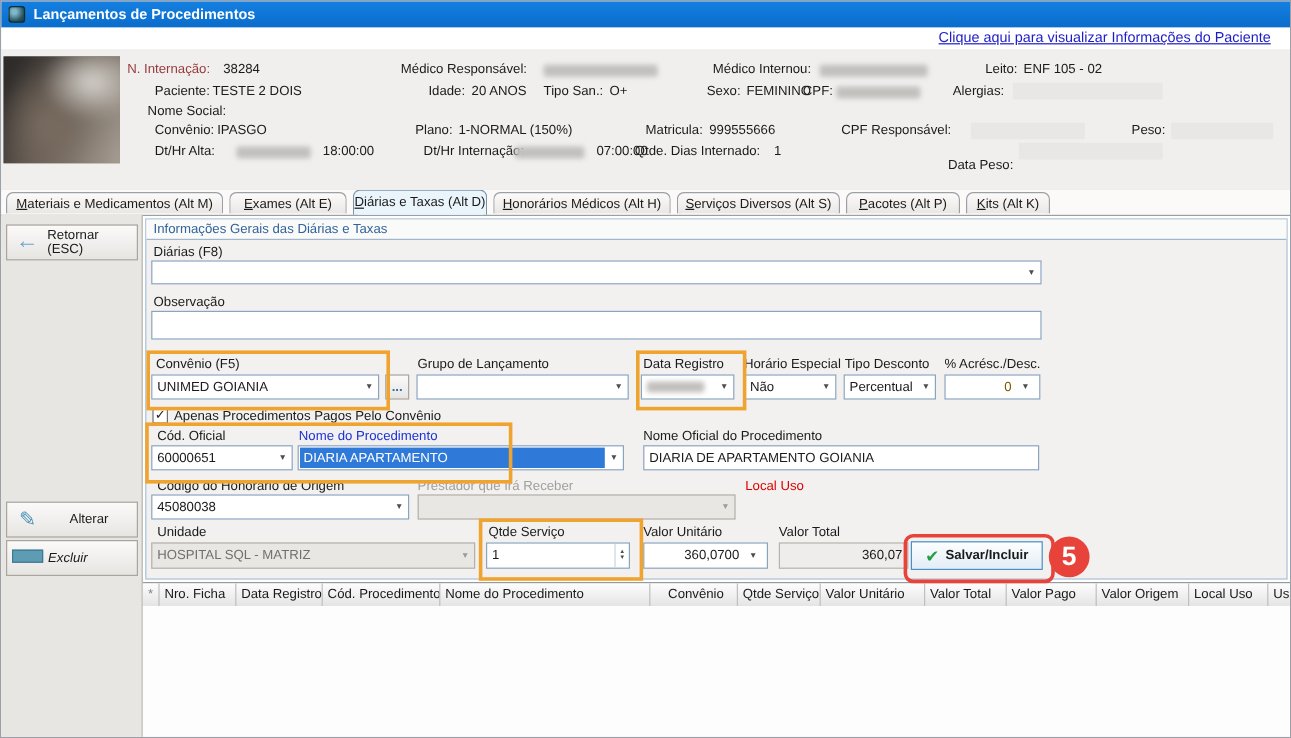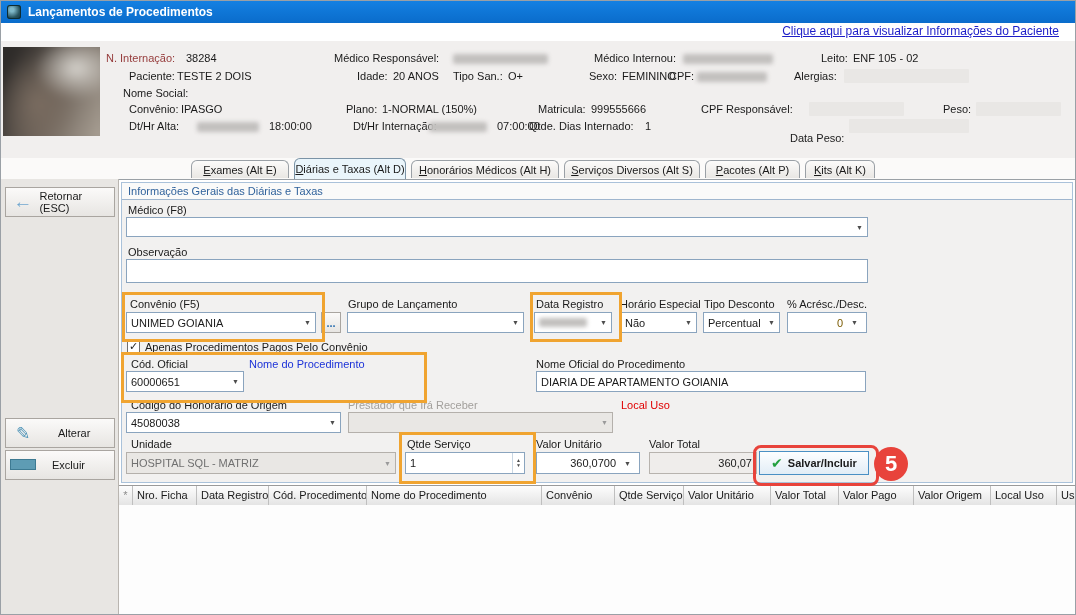--- a/index.html
+++ b/index.html
@@ -129,20 +129,23 @@
     <span class="plbl" style="left:312px;top:79px;padding-left:40px;">Dt/Hr Internação:</span>
     <div class="blur" style="left:428px;top:81px;width:58px;"></div>
     <span class="plbl" style="left:496px;top:79px;">07:00:00</span>
     <span class="plbl" style="left:528px;top:79px;">Qtde. Dias Internado:</span>
     <span class="plbl" style="left:644px;top:79px;">1</span>
     <span class="plbl" style="left:789px;top:91px;">Data Peso:</span>
     <div class="vbox" style="left:848px;top:78px;width:120px;"></div>
   </div>
 
   <div class="tabstrip">
+    <div class="tab" style="left:4px;width:181px;">
+        <span>Materiais e Medicamentos (Alt M)</span>
+      </div>
     <div class="tab" style="left:190px;width:98px;">
         <span>Exames (Alt E)</span>
       </div>
     <div class="tab active" style="left:293px;width:112px;">
         <span>Diárias e Taxas (Alt D)</span>
       </div>
     <div class="tab" style="left:410px;width:148px;">
         <span>Honorários Médicos (Alt H)</span>
       </div>
     <div class="tab" style="left:563px;width:136px;">
@@ -160,28 +163,28 @@
     <div class="sbtn" style="top:8px;">
       <span class="ic" style="color:#6fa6cf;font-size:19px;font-weight:bold;">←</span>
       <span>Retornar (ESC)</span>
     </div>
     <div class="sbtn" style="top:239px;">
       <span class="ic" style="color:#4e94b8;font-size:17px;">✎</span>
       <span style="margin-left:18px;">Alterar</span>
     </div>
     <div class="sbtn" style="top:271px;">
       <span class="ic"><span style="display:inline-block;width:24px;height:9px;background:#5e9cb4;border:1px solid #3d7a92;"></span></span>
-      <span style="margin-left:12px;">Excluir</span>
+      <span style="margin-left:0;font-style:italic;">Excluir</span>
     </div>
   </div>
 
   <div class="groupbox"></div>
   <div class="gcaption">Informações Gerais das Diárias e Taxas</div>
 
-  <span class="flabel" style="left:127px;top:203px;">Médico (F8)</span>
+  <span class="flabel" style="left:127px;top:203px;">Diárias (F8)</span>
   <div class="combo" style="left:125px;top:216px;width:742px;height:20px;">
     <span class="dd">▼</span>
   </div>
 
   <span class="flabel" style="left:127px;top:245px;">Observação</span>
   <div class="edit" style="left:125px;top:258px;width:742px;height:24px;"></div>
 
   <span class="flabel" style="left:129px;top:297px;">Convênio (F5)</span>
   <span class="flabel" style="left:347px;top:297px;">Grupo de Lançamento</span>
   <span class="flabel" style="left:535px;top:297px;">Data Registro</span>
@@ -222,20 +225,24 @@
   <span class="flabel" style="left:144px;top:340px;">Apenas Procedimentos Pagos Pelo Convênio</span>
 
   <span class="flabel" style="left:130px;top:357px;">Cód. Oficial</span>
   <span class="flabel fblue" style="left:248px;top:357px;">Nome do Procedimento</span>
   <span class="flabel" style="left:535px;top:357px;">Nome Oficial do Procedimento</span>
 
   <div class="combo" style="left:125px;top:370px;width:118px;height:21px;">
     <span>60000651</span>
     <span class="dd">▼</span>
   </div>
+  <div class="combo" style="left:247px;top:370px;width:272px;height:21px;padding-left:1px;">
+    <span class="selfill">DIARIA APARTAMENTO</span>
+    <span class="dd">▼</span>
+  </div>
   <div class="edit" style="left:535px;top:370px;width:330px;height:21px;">
     <span>DIARIA DE APARTAMENTO GOIANIA</span>
   </div>
 
   <span class="flabel" style="left:130px;top:398px;">Código do Honorário de Origem</span>
   <span class="flabel fgray" style="left:347px;top:398px;">Prestador que Irá Receber</span>
   <span class="flabel fred" style="left:620px;top:398px;">Local Uso</span>
 
   <div class="combo" style="left:125px;top:411px;width:215px;height:21px;">
     <span>45080038</span>
@@ -279,21 +286,21 @@
   <div class="obox" style="left:398px;top:431px;width:131px;height:46px;"></div>
   <div class="rbox" style="left:752px;top:444px;width:120px;height:35px;"></div>
   <div class="badge" style="left:873px;top:446px;">5</div>
 
   <div class="ghead">
     <div class="gh mark" style="width:14px;">*</div>
     <div class="gh" style="width:64px;">Nro. Ficha</div>
     <div class="gh" style="width:72px;">Data Registro</div>
     <div class="gh" style="width:98px;">Cód. Procedimento</div>
     <div class="gh" style="width:175px;">Nome do Procedimento</div>
-    <div class="gh" style="width:73px;">Convênio</div>
+    <div class="gh" style="width:73px;text-align:center;">Convênio</div>
     <div class="gh" style="width:69px;">Qtde Serviço</div>
     <div class="gh" style="width:87px;">Valor Unitário</div>
     <div class="gh" style="width:68px;">Valor Total</div>
     <div class="gh" style="width:75px;">Valor Pago</div>
     <div class="gh" style="width:77px;">Valor Origem</div>
     <div class="gh" style="width:66px;">Local Uso</div>
     <div class="gh" style="width:42px;border-right:none;">Usuário</div>
   </div>
   <div class="gbody"></div>
 

